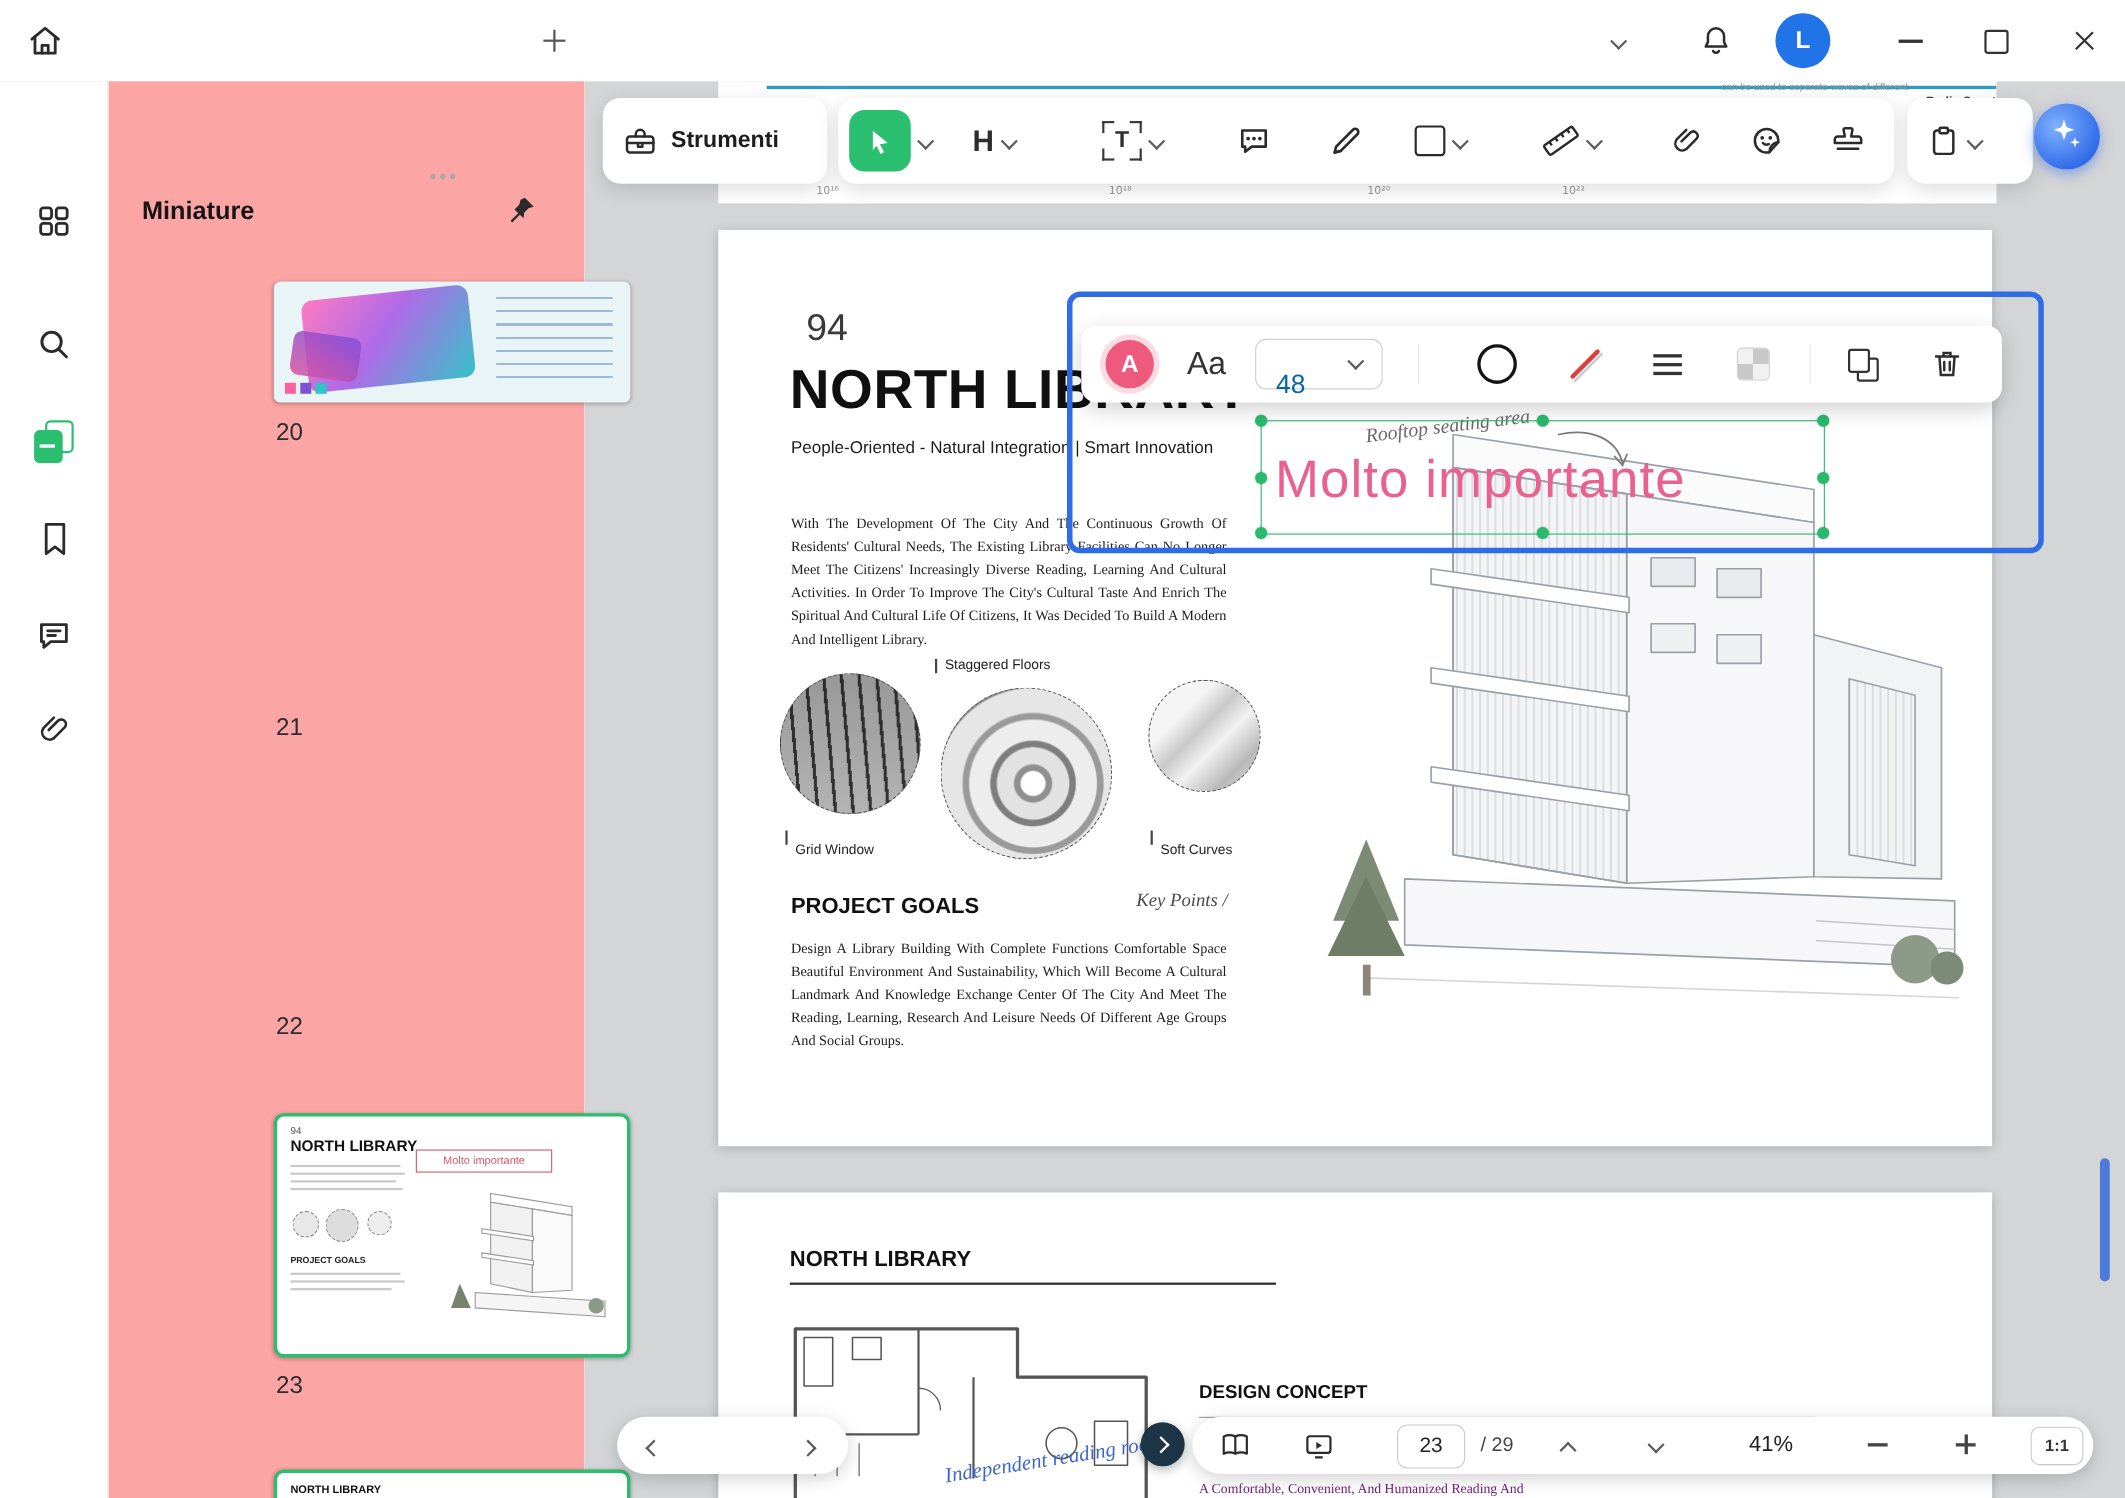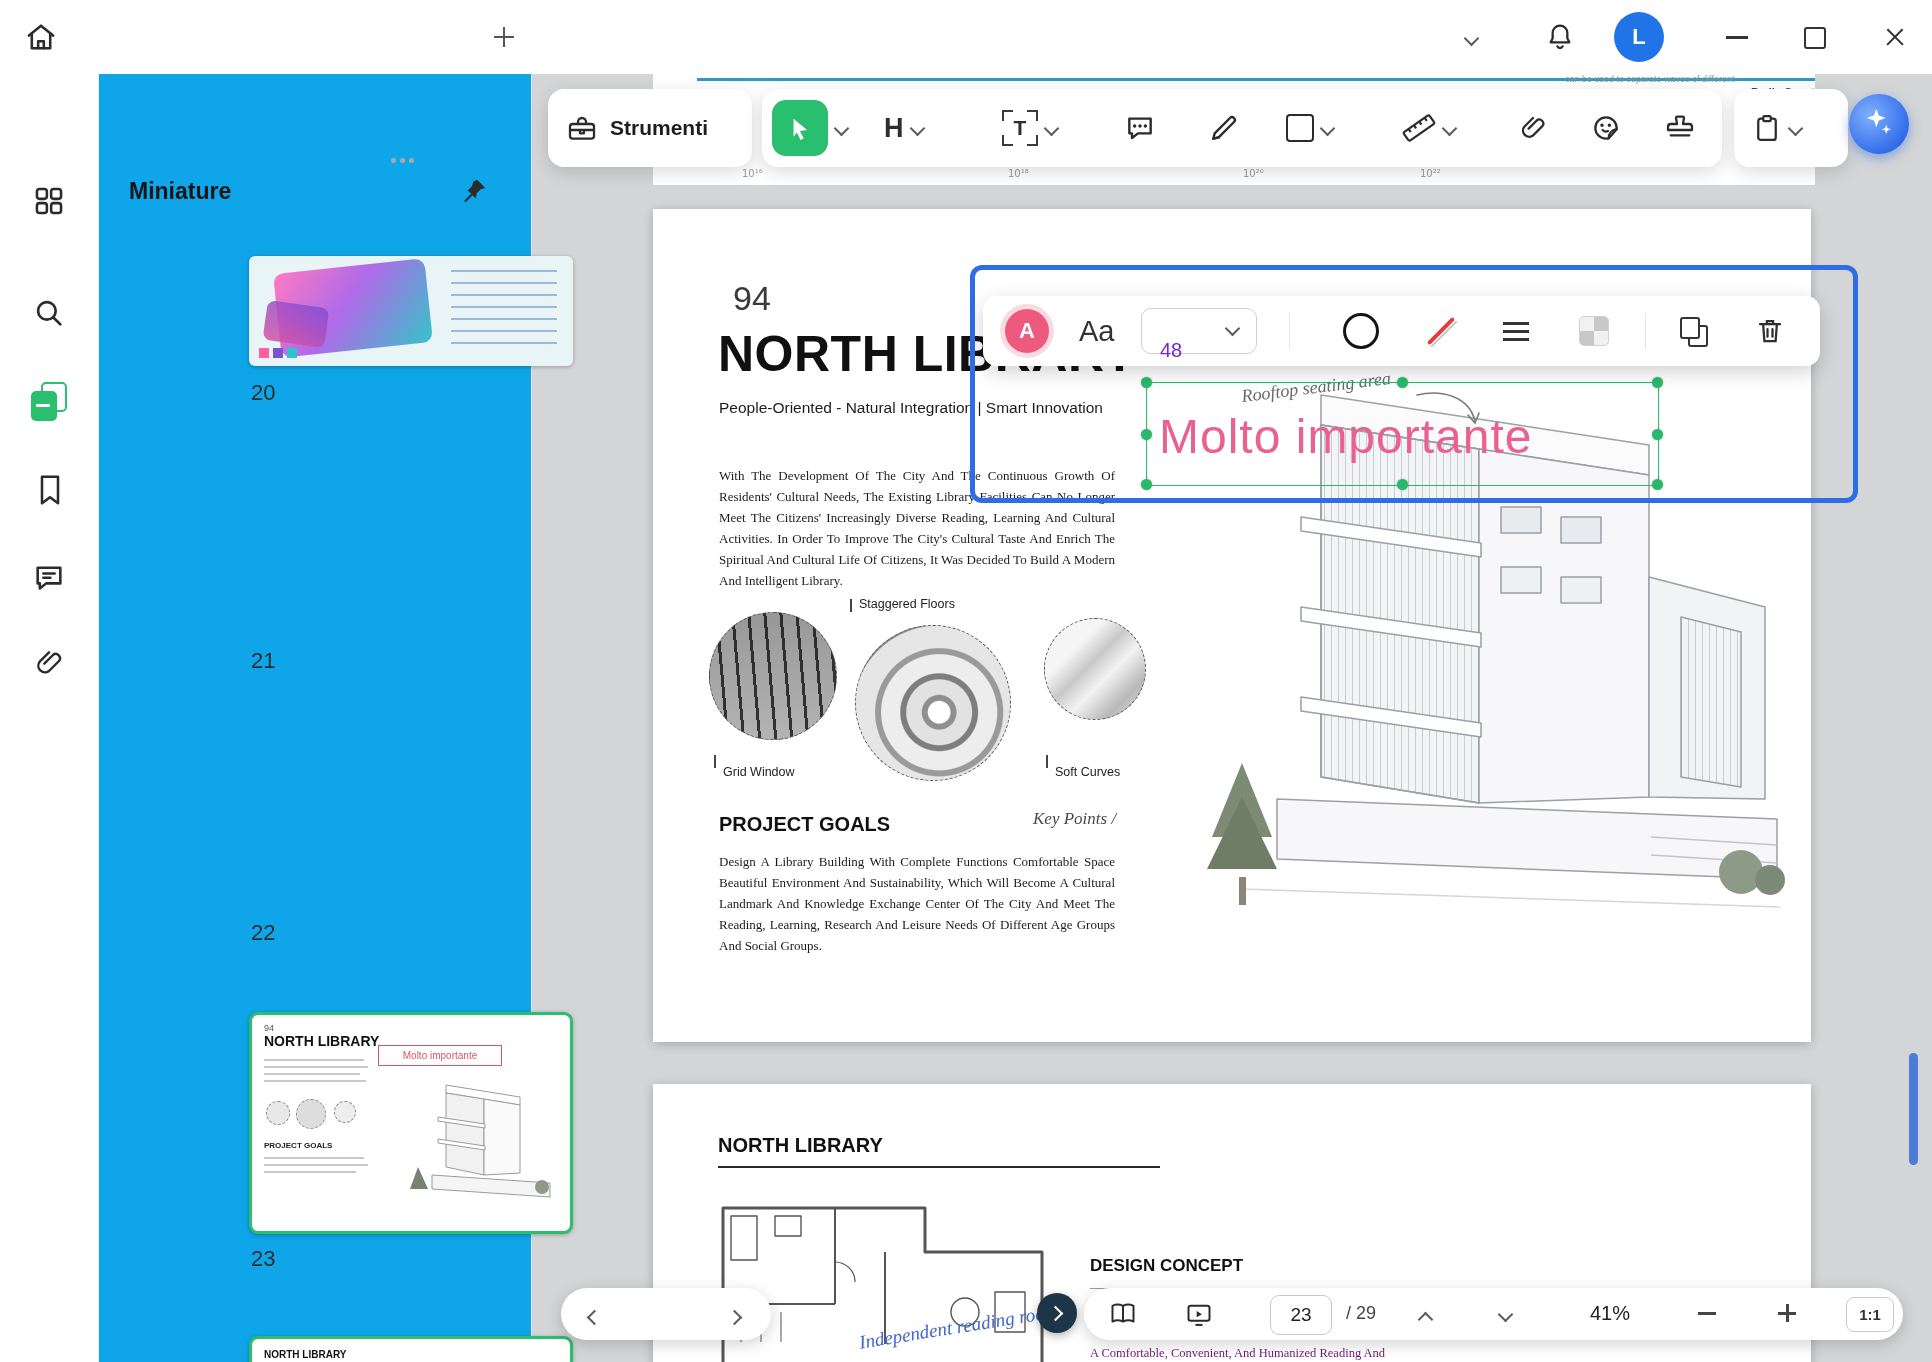--- a/index.html
+++ b/index.html
@@ -110,21 +110,21 @@
     <div class="abs" style="left:33px;top:572px;width:32px;height:34px;">
       <span>
         <svg width="32" height="34" viewBox="0 0 24 24" fill="none" stroke="#2b2b2b" stroke-width="1.8" stroke-linecap="round" stroke-linejoin="round">
           <path d="M8.5 12.5 15 6a3.2 3.2 0 0 1 4.5 4.5l-7.5 7.5a5 5 0 0 1-7-7l7-7"></path>
         </svg>
       </span>
     </div>
 
   </div>
 
-  <div class="abs" style="left:98px;top:74px;width:432px;height:1288px;background:#0ea5e9;border-left:1px solid #efefef;border-right:1px solid #e4e4e4;">
+  <div class="abs" style="left:98px;top:74px;width:432px;height:1288px;background:#fca5a5;border-left:1px solid #efefef;border-right:1px solid #e4e4e4;">
     <div class="abs" style="left:292px;top:84px;">
       <span class="dots3" style="background:#a8a8a8;box-shadow:9px 0 0 #a8a8a8,18px 0 0 #a8a8a8;display:block;"></span>
     </div>
     <div class="abs" style="left:30px;top:104px;font-size:23px;font-weight:700;color:#161616;">Miniature</div>
     <div class="abs" style="left:360px;top:102px;width:30px;height:30px;">
       <span>
         <svg width="30" height="30" viewBox="0 0 24 24">
           <path d="M14.5 3 21 9.5l-3.6 1-3.4 3.4-.4 4.1-2.7-2.7L5.3 21l-1.2-1.2 5.6-5.6L7 11.5l3.4-3.4 1-3.6z" fill="#2b2b2b"></path>
         </svg>
       </span>
@@ -425,21 +425,21 @@
     <div class="fmt-item" style="left:22px;">
       <span style="width:44px;height:44px;border-radius:50%;background:#ee5a7d;box-shadow:0 0 0 5px rgba(238,90,125,.22);display:flex;align-items:center;justify-content:center;">
         <span style="color:#fff;font-size:22px;font-weight:700;">A</span>
       </span>
     </div>
     <div class="fmt-item" style="left:96px;">
       <span style="font-size:29px;color:#333;font-weight:500;">Aa</span>
     </div>
     <div class="fmt-item" style="left:158px;">
       <span style="width:114px;height:44px;border:1.5px solid #cfcfcf;border-radius:10px;display:flex;align-items:center;">
-        <span style="margin-left:18px;font-size:20px;color:#6d28d9;margin-top:38px;">48</span>
+        <span style="margin-left:18px;font-size:24px;color:#0369a1;margin-top:38px;">48</span>
         <span class="chev d" style="position:absolute;left:86px;top:27px;"></span>
       </span>
     </div>
     <div class="abs" style="left:306px;top:17px;width:1px;height:36px;background:#e5e5e5;"></div>
     <div class="fmt-item" style="left:360px;">
       <span style="width:30px;height:30px;border:3.5px solid #141414;border-radius:50%;"></span>
     </div>
     <div class="fmt-item" style="left:442px;">
       <span style="position:relative;width:32px;height:32px;display:inline-block;">
         <span style="position:absolute;left:1px;top:18px;width:36px;height:2px;background:#c9c9c9;transform:rotate(-45deg);"></span>

